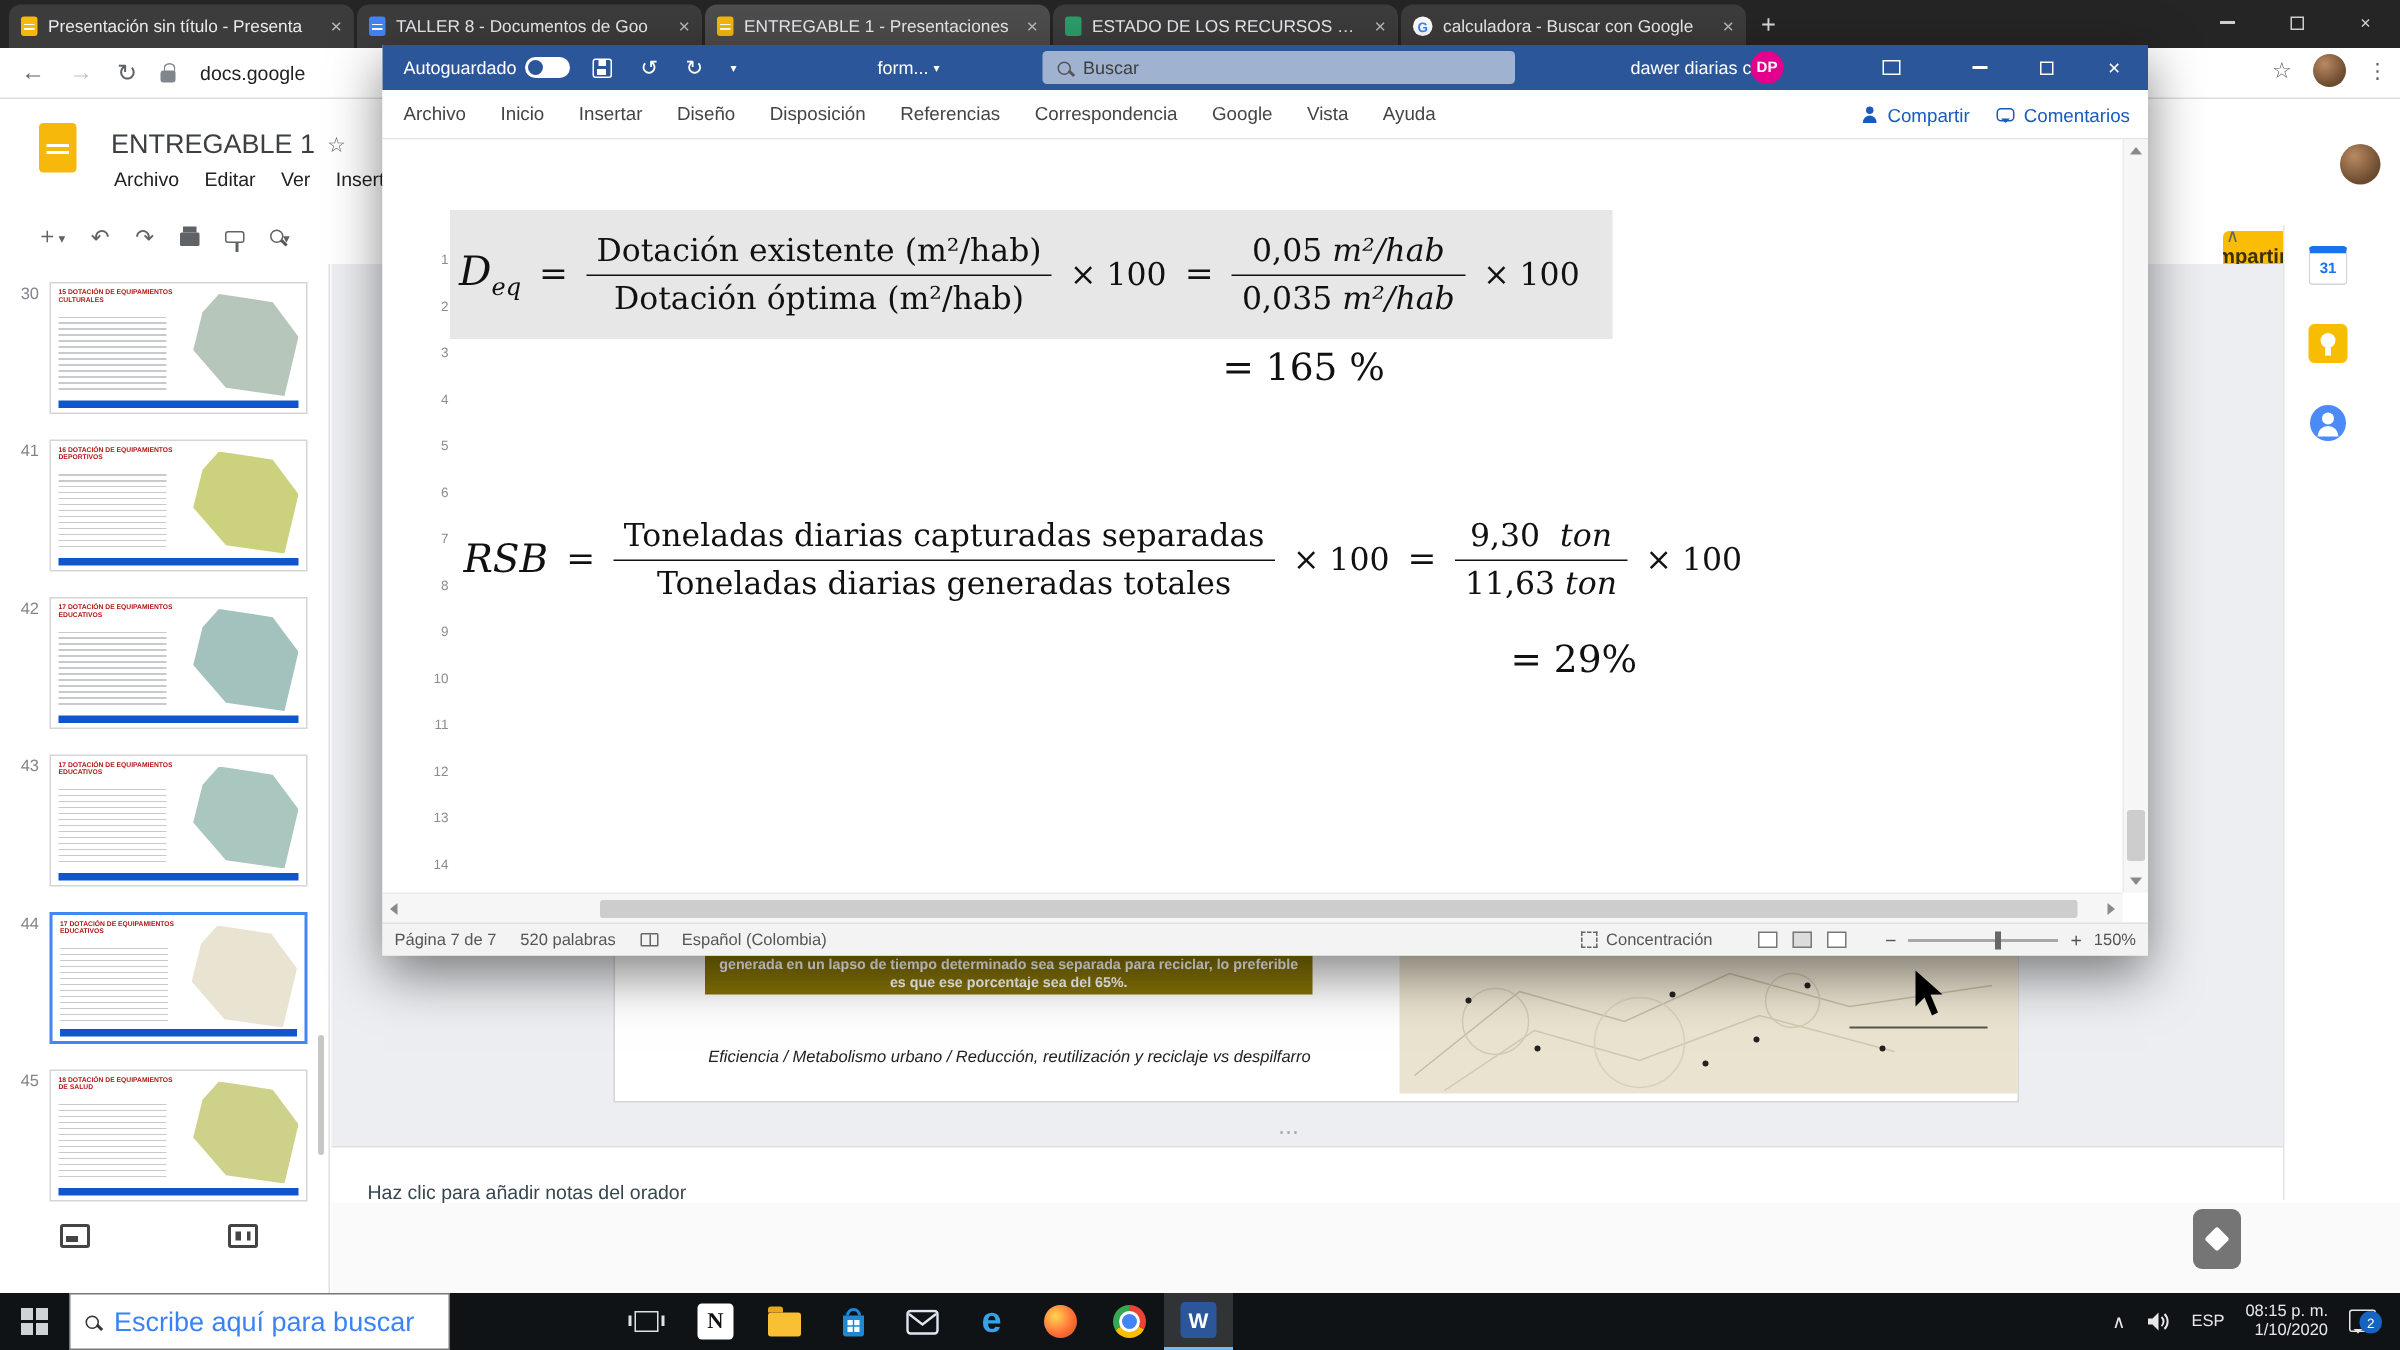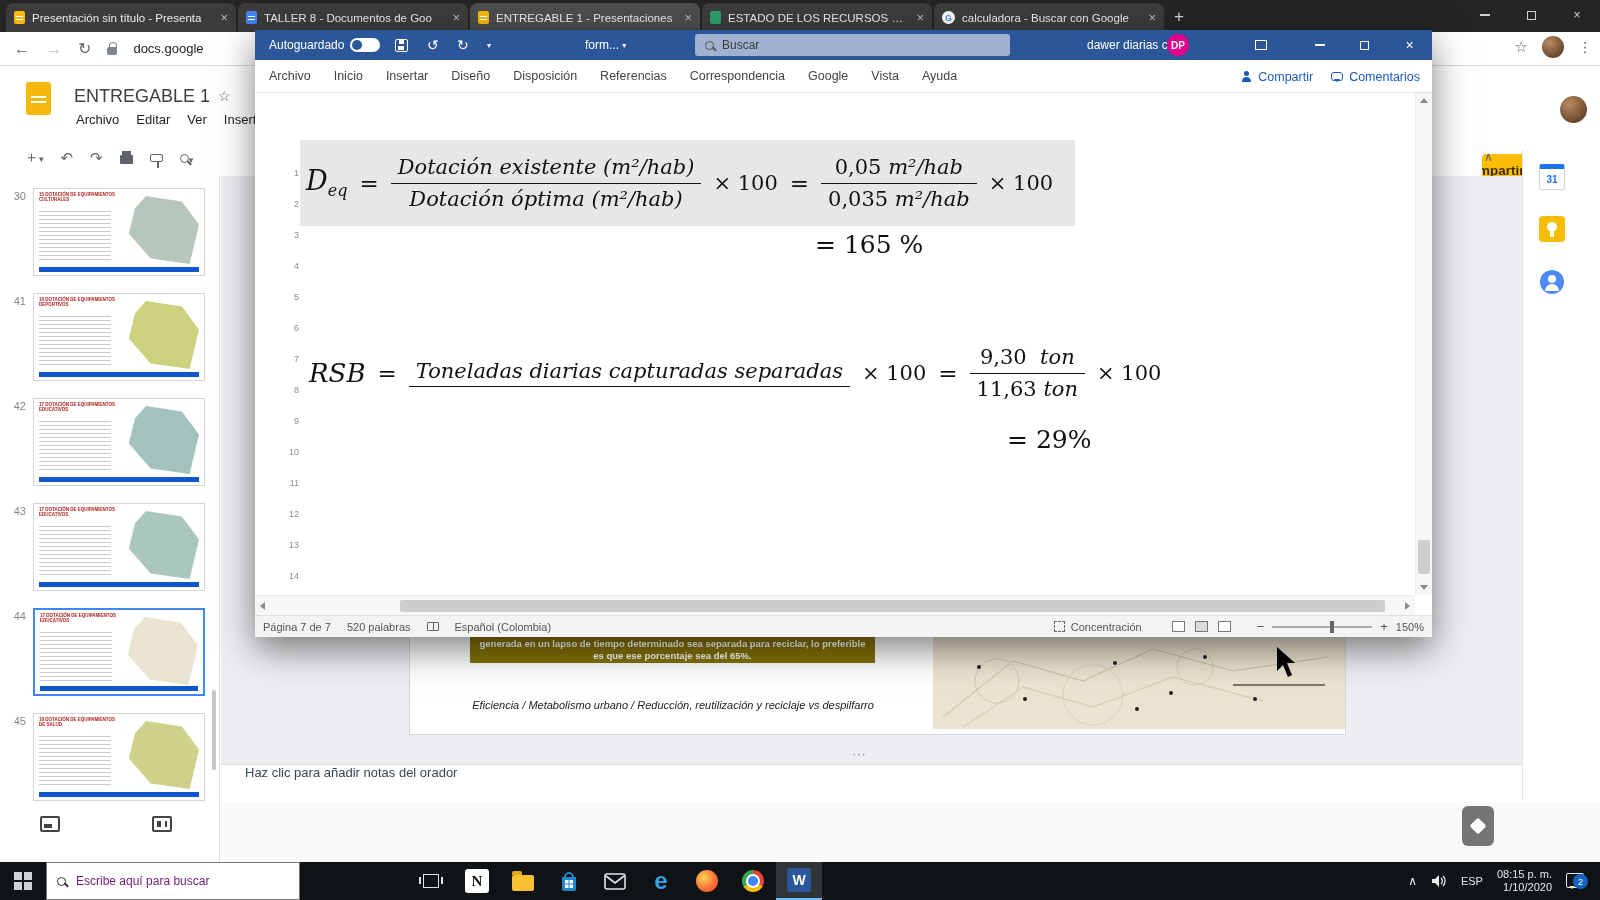--- a/index.html
+++ b/index.html
@@ -59,21 +59,21 @@
   .view-ic.grid::after{content:"";position:absolute;left:3px;top:3px;right:3px;bottom:3px;background:repeating-linear-gradient(90deg,#444 0 4px,transparent 4px 8px)}
   .view-ic.film::after{content:"";position:absolute;left:2px;bottom:2px;width:8px;height:4px;background:#444}
 
   
   .canvas-bg{position:absolute;left:221px;top:176px;width:1301px;height:588px;background:#eceef1}
   .slide-vis{position:absolute;left:410px;top:637px;width:935px;height:97px;background:#fff;box-shadow:0 0 0 1px #d6d6d6}
   .olive-box{position:absolute;left:60px;top:0;width:405px;height:26px;background:#857307;color:#fff;font-size:9.5px;font-weight:bold;text-align:center;line-height:11.5px;overflow:hidden;padding:1px 6px}
   .slide-caption{position:absolute;left:62px;top:62px;width:402px;text-align:center;font-style:italic;font-size:11px;color:#222;font-family:"Liberation Sans",sans-serif}
   .map-img{position:absolute;left:523px;top:0;width:412px;height:92px;background:#eae3cf}
   .dots-handle{position:absolute;left:852px;top:746px;color:#9aa0a6;font-size:14px;letter-spacing:2px}
-  .notes-bar{position:absolute;left:221px;top:764px;width:1379px;height:38px;background:#fff;border-top:1px solid #e0e0e0;display:flex;align-items:flex-start;padding-left:24px}
+  .notes-bar{position:absolute;left:221px;top:764px;width:1379px;height:38px;background:#fff;border-top:1px solid #e0e0e0;display:flex;align-items:flex-end;padding-left:24px}
   .notes-text{font-size:13px;color:#37474f}
   .bottom-strip{position:absolute;left:221px;top:802px;width:1379px;height:60px;background:#fafafa}
   .explore-btn{position:absolute;left:1462px;top:806px;width:32px;height:40px;background:#757575;border-radius:6px;display:flex;align-items:center;justify-content:center}
   .diamond{width:12px;height:12px;background:#fff;transform:rotate(45deg);border-radius:2px}
   .right-rail{position:absolute;left:1522px;top:150px;width:78px;height:650px;background:#fff;border-left:1px solid #e4e4e4}
   .cal-ic{width:26px;height:26px;border:1px solid #d0d3d8;border-top:5px solid #1a73e8;border-radius:3px;color:#1a73e8;font-size:10px;font-weight:bold;display:flex;align-items:center;justify-content:center;background:#fff}
   .keep-ic{width:26px;height:26px;background:#f7bd00;border-radius:4px;position:relative}
   .keep-ic::after{content:"";position:absolute;left:8px;top:6px;width:10px;height:10px;border-radius:50%;background:#fff}
   .keep-ic::before{content:"";position:absolute;left:11px;top:16px;width:4px;height:5px;background:#fff}
   .contact-ic{width:24px;height:24px;border-radius:50%;background:#4c8bf5;position:relative}
@@ -105,21 +105,21 @@
   .person::after{content:"";position:absolute;left:1px;top:6px;width:9px;height:5px;border-radius:5px 5px 0 0;background:#185abd}
   .bubble{width:12px;height:9px;border:1.5px solid #185abd;border-radius:3px;position:relative}
   .bubble::after{content:"";position:absolute;bottom:-5px;left:2px;border:3px solid transparent;border-top-color:#185abd}
   .wd-doc{position:absolute;left:0;top:63px;width:1160px;height:502px;background:#fff;overflow:hidden}
   .ruler{position:absolute;left:28px;top:65px;width:16px;font-size:9px;color:#8c8c8c;line-height:31px;text-align:right;white-space:pre-line;font-family:"Liberation Sans",sans-serif}
   .eqblock{position:absolute}
   .mathline{display:flex;align-items:center;gap:12px;height:100%;font-family:"DejaVu Serif",serif;color:#111;padding-left:6px}
   .frac{display:inline-flex;flex-direction:column;text-align:center;font-size:21px;line-height:1.15}
   .frac .num{border-bottom:1.6px solid #111;padding:0 7px 3px}
   .frac .den{padding:3px 7px 0}
-  .mi,.frac i{font-style:italic}
+  .mi,.frac i{}
   .mop{font-size:23px}
   .mlhs{font-size:27px;font-style:italic}
   .mlhs sub{font-size:16px;font-style:italic}
   .mresult{position:absolute;font-family:"DejaVu Serif",serif;font-size:25px;color:#111}
   .vscroll{position:absolute;right:0;top:63px;width:17px;height:502px;background:#f6f6f6;border-left:1px solid #ebebeb}
   .hscroll{position:absolute;left:0;top:565px;width:1160px;height:20px;background:#f6f6f6;border-top:1px solid #ebebeb}
   .thumb-v{position:absolute;left:2px;width:12px;height:34px;background:#cdcdcd;border-radius:2px}
   .thumb-h{position:absolute;top:4px;height:12px;background:#cdcdcd;border-radius:2px}
   .tri{width:0;height:0;border:4px solid transparent}
   .tri.up{border-bottom:5px solid #8a8a8a;border-top:none}
@@ -136,21 +136,21 @@
   .zoom-thumb{position:absolute;left:58px;top:-5px;width:4px;height:12px;background:#666}
 
   
   .taskbar{position:absolute;left:0;top:862px;width:1600px;height:38px;background:#101316;display:flex;align-items:center;color:#e8e8e8}
   .tb-cell{width:46px;height:38px;display:flex;align-items:center;justify-content:center;flex:none}
   .winlogo{display:grid;grid-template-columns:8px 8px;grid-template-rows:8px 8px;gap:1.5px}
   .winlogo i{background:#cfd3d6}
   .tb-search{width:254px;height:38px;background:#fff;border:1px solid #777;display:flex;align-items:center;gap:10px;padding:0 10px;flex:none}
   .tb-search .mag{border-color:#333}
   .tb-search .mag::after{background:#333}
-  .tb-search span{color:#701a75;font-size:12px}
+  .tb-search span{color:#3b82f6;font-size:18px}
   .taskview{width:16px;height:14px;border:1.6px solid #dfe3e6;position:relative}
   .taskview::before{content:"";position:absolute;left:-5px;top:2px;width:2px;height:7px;background:#dfe3e6}
   .taskview::after{content:"";position:absolute;right:-5px;top:2px;width:2px;height:7px;background:#dfe3e6}
   .app-ic{width:24px;height:24px;display:flex;align-items:center;justify-content:center;border-radius:3px;font-weight:bold}
   .notion{background:#fff;color:#111;font-family:"Liberation Serif",serif;font-size:15px}
   .folder{width:22px;height:16px;background:#f8c032;border-radius:2px;position:relative;margin-top:3px}
   .folder::before{content:"";position:absolute;top:-4px;left:0;width:10px;height:4px;background:#e8a81c;border-radius:2px 2px 0 0}
   .edge-e{color:#35a3e8;font-size:24px;font-weight:bold}
   .firefox{width:22px;height:22px;border-radius:50%;background:radial-gradient(circle at 35% 35%,#ffd54f,#ff7139 55%,#d64a12)}
   .chrome-ic{width:22px;height:22px;border-radius:50%;background:conic-gradient(#ea4335 0 33%,#fbbc05 33% 66%,#34a853 66% 100%);position:relative}
@@ -452,20 +452,21 @@
         </div>
       </div>
       <div class="mresult" style="left:560px;top:137px">= 165 %</div>
 
       <div class="eqblock" style="left:48px;top:245px;width:900px;height:70px">
         <div class="mathline">
           <span class="mlhs" style="font-size:26px">RSB</span>
           <span class="mop">=</span>
           <span class="frac">
             <span class="num mi">Toneladas diarias capturadas separadas</span>
+            <span class="den mi">Toneladas diarias generadas totales</span>
           </span>
           <span class="mop" style="font-size:21px">× 100</span>
           <span class="mop">=</span>
           <span class="frac">
             <span class="num"><span>9,30</span>&nbsp; <i>ton</i></span>
             <span class="den"><span>11,63</span> <i>ton</i></span>
           </span>
           <span class="mop" style="font-size:21px">× 100</span>
         </div>
       </div>

